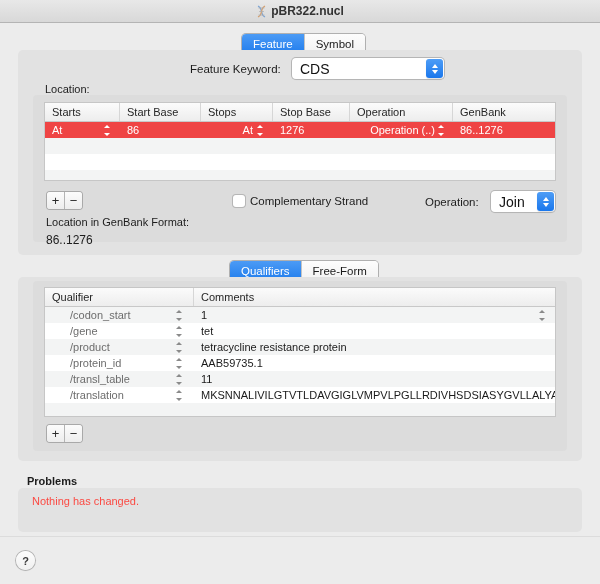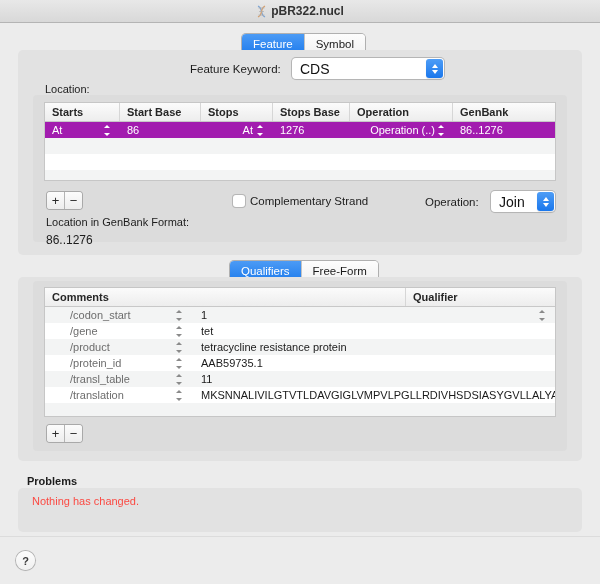--- a/index.html
+++ b/index.html
@@ -85,26 +85,26 @@
     box-shadow:0 0 0 1px #c6c6c6;
   }
   .thead{
     display:flex;height:18px;align-items:center;
     background:linear-gradient(to bottom,#fbfbfb,#ededed);
     border-bottom:1px solid #c8c8c8;
   }
   .th{
     font-size:11px;color:#262626;padding-left:7px;
     border-right:1px solid #d6d6d6;height:18px;line-height:18px;
-    box-sizing:border-box;overflow:hidden;white-space:nowrap;font-weight:bold;
+    box-sizing:border-box;overflow:hidden;white-space:nowrap;
   }
   .th:last-child{border-right:none;}
   .trow{display:flex;height:16px;align-items:center;box-sizing:border-box;}
   .trow.alt{background:#f3f4f4;}
-  .trow.sel{background:#a21caf;color:#fff;}
+  .trow.sel{background:#ef4444;color:#fff;}
   .td{
     font-size:11px;height:16px;line-height:16px;box-sizing:border-box;
     overflow:hidden;white-space:nowrap;position:relative;padding-left:7px;
   }
   .chev{
     display:inline-block;width:7px;height:11px;position:relative;
     vertical-align:-2px;margin:0 3px;
   }
   .chev::before,.chev::after{
     content:"";position:absolute;left:0;width:0;height:0;
@@ -193,21 +193,21 @@
 
   <div class="lbl small" style="left:45px;top:83px;">Location:</div>
 
   <div class="subpanel" style="left:33px;top:95px;width:534px;height:147px;"></div>
 
   <div class="table" style="left:45px;top:103px;width:510px;height:77px;">
     <div class="thead">
       <div class="th" style="width:75px;">Starts</div>
       <div class="th" style="width:81px;">Start Base</div>
       <div class="th" style="width:72px;">Stops</div>
-      <div class="th" style="width:77px;">Stops Base</div>
+      <div class="th" style="width:77px;">Stop Base</div>
       <div class="th" style="width:103px;">Operation</div>
       <div class="th" style="width:102px;">GenBank</div>
     </div>
     <div class="trow sel">
       <div class="td" style="width:75px;">
         <span>At</span>
         <span class="chev" style="position:absolute;right:6px;top:3px;"></span>
       </div>
       <div class="td" style="width:81px;">86</div>
       <div class="td" style="width:72px;text-align:right;padding-left:0;padding-right:20px;">
@@ -251,22 +251,22 @@
   <div class="seg" style="left:230px;top:261px;">
     <div class="s on">Qualifiers</div>
     <div class="s">Free-Form</div>
   </div>
 
   <div class="panel" style="left:18px;top:277px;width:564px;height:184px;"></div>
   <div class="subpanel" style="left:33px;top:281px;width:534px;height:170px;"></div>
 
   <div class="table" style="left:45px;top:288px;width:510px;height:128px;">
     <div class="thead">
+      <div class="th" style="width:149px;">Qualifier</div>
       <div class="th" style="width:361px;">Comments</div>
-      <div class="th" style="width:149px;">Qualifier</div>
     </div>
 
     <div class="trow alt">
       <div class="td" style="width:149px;padding-left:25px;color:#6d6d6d;">
         <span>/codon_start</span>
         <span class="chev" style="position:absolute;right:8px;top:3px;"></span>
       </div>
       <div class="td" style="width:361px;">
         <span>1</span>
         <span class="chev" style="position:absolute;right:6px;top:3px;"></span>

